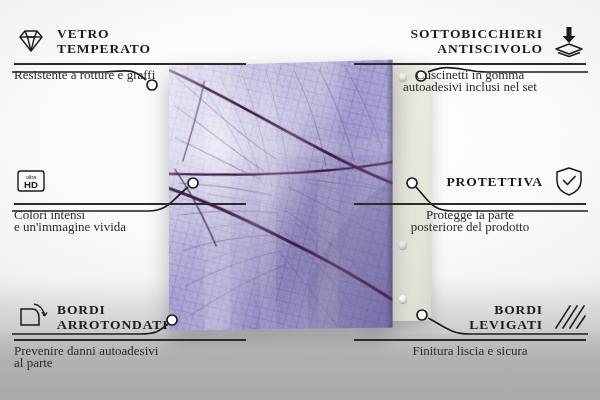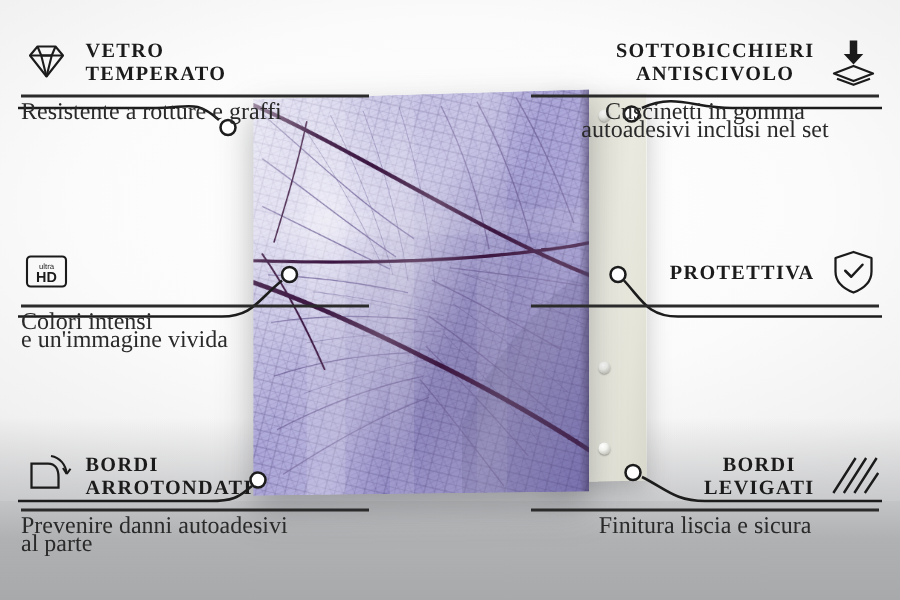--- a/index.html
+++ b/index.html
@@ -66,25 +66,25 @@
   
   .feature{position:absolute;width:232px;}
   .feature .head{display:flex;align-items:center;gap:9px;}
   .feature.right .head{flex-direction:row-reverse;}
   .ficon{width:34px;height:34px;flex:0 0 34px;display:block;}
   .ftitle{
     font-family:"Liberation Serif", serif;
     font-size:13.5px;line-height:15px;letter-spacing:.9px;
     color:#1b1b1b;font-weight:700;text-transform:uppercase;
   }
-  .feature.right .ftitle{text-align:center;}
+  .feature.right .ftitle{text-align:right;}
   .rule{height:1.5px;background:#2b2b2b;margin-top:5px;}
   .fdesc{
     font-family:"Liberation Serif", serif;
-    font-size:16px;line-height:12.5px;color:#2a2a2a;margin-top:4px;
+    font-size:13px;line-height:12.5px;color:#2a2a2a;margin-top:4px;
   }
   .feature.right .fdesc{text-align:center;}
 
   #f-vetro   {left:14px;  top:24px;}
   #f-stampa  {left:14px;  top:164px;}
   #f-bordi   {left:14px;  top:300px;}
   #f-sotto   {left:354px; top:24px;}
   #f-pellic  {left:354px; top:164px;}
   #f-levig   {left:354px; top:300px;}
 
@@ -293,20 +293,24 @@
     <div class="head">
       <svg class="ficon" viewBox="0 0 34 34">
         <path d="M17 4 L29 8 V17 C29 24 23.5 28.5 17 31 C10.5 28.5 5 24 5 17 V8 Z" fill="none" stroke="#1b1b1b" stroke-width="1.5" stroke-linejoin="round"></path>
         <path d="M11.5 16.5 L15.5 20.5 L23 12.5" fill="none" stroke="#1b1b1b" stroke-width="1.7" stroke-linecap="round" stroke-linejoin="round"></path>
       </svg>
       <div>
         <div class="ftitle">PROTETTIVA</div>
       </div>
     </div>
     <div class="rule"></div>
+    <div class="fdesc">
+      <div>Protegge la parte</div>
+      <div>posteriore del prodotto</div>
+    </div>
   </div>
 
   <div class="feature right" id="f-levig">
     <div class="head">
       <svg class="ficon" viewBox="0 0 34 34">
         <g stroke="#1b1b1b" stroke-width="1.6" fill="none" stroke-linecap="square">
           <path d="M4 28 L18 6"></path>
             <path d="M11 28 L25 6"></path>
           <path d="M18 28 L32 6"></path>
             <path d="M25 28 L33 16"></path>

